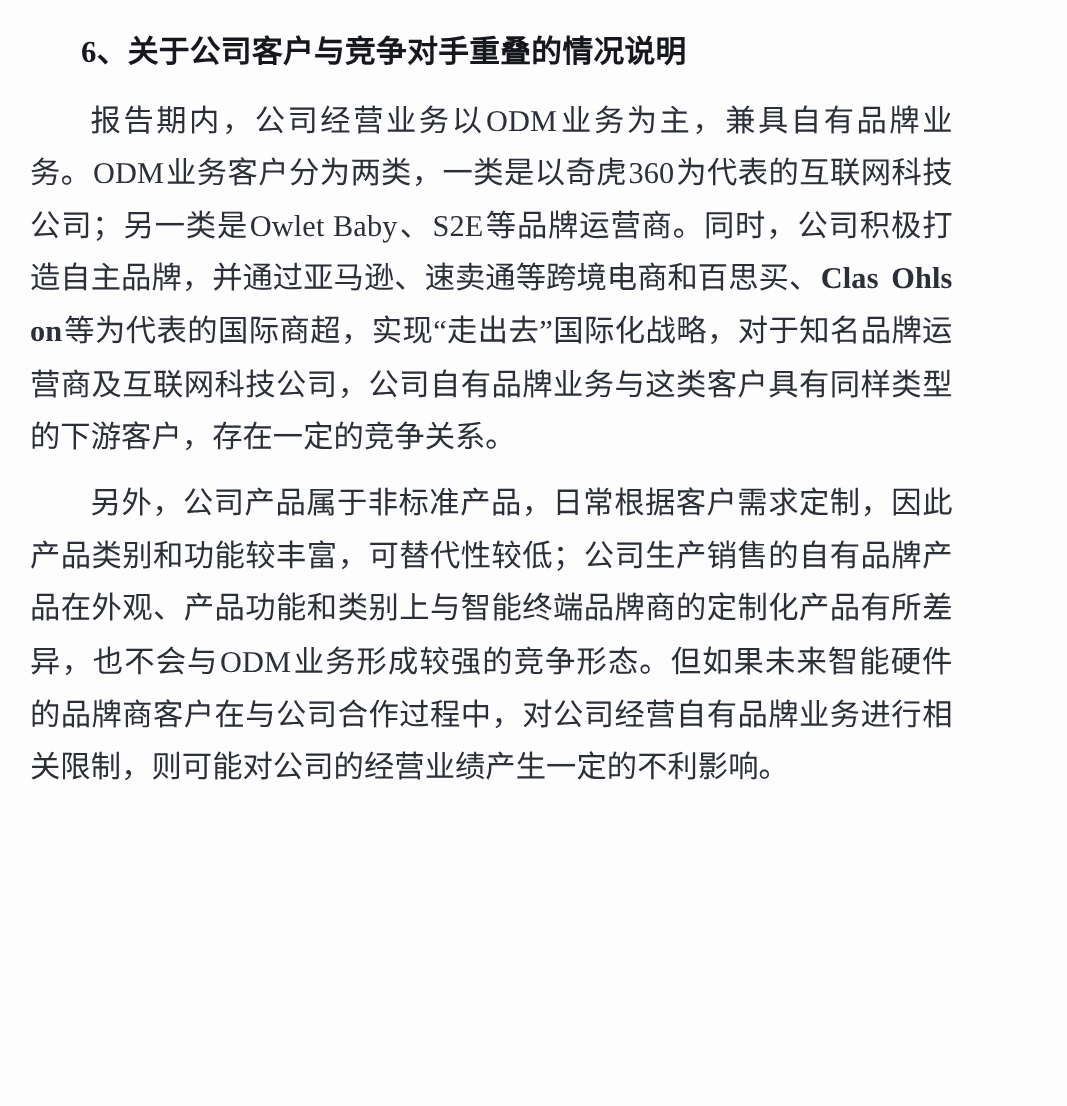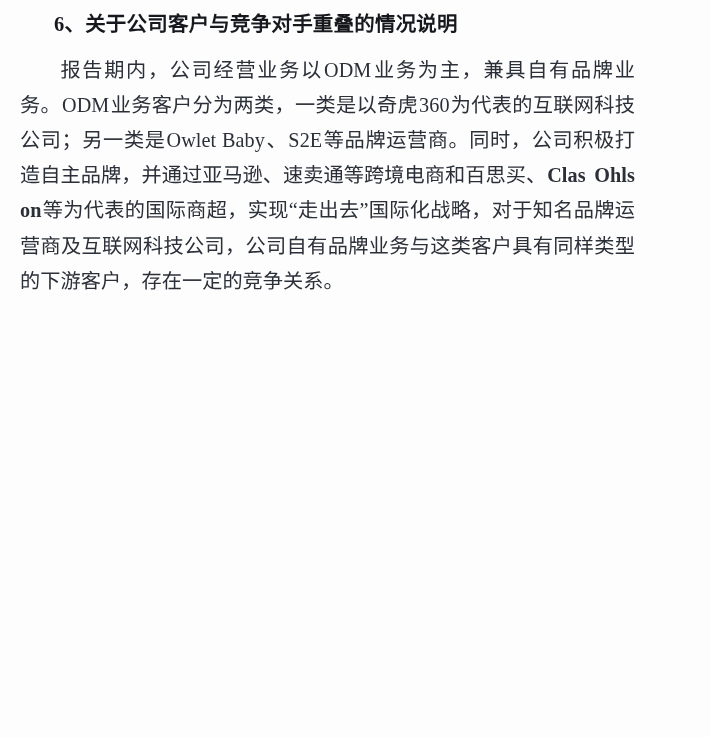--- a/index.html
+++ b/index.html
@@ -15,21 +15,21 @@
     color: #2b2f38;
     overflow: hidden;
   }
 
   .page {
     position: relative;
     width: 656px;
     height: 737px;
     background: #fdfdfd;
     box-sizing: border-box;
-    padding: 0 21px 0 20px;
+    padding: 11px 21px 0 20px;
   }
 
   
   .doc-heading {
     font-size: 20.5px;
     font-weight: bold;
     line-height: 1;
     letter-spacing: 0.2px;
     color: #16181d;
     margin: 0;
@@ -76,15 +76,16 @@
 </style>
 </head>
 <body style="background: rgb(253, 253, 253);">
 
 <div class="page" style="background: rgb(253, 253, 253);">
 
   <h1 class="doc-heading" style="color: rgb(22, 24, 29);">6、关于公司客户与竞争对手重叠的情况说明</h1>
 
   <div class="body-copy">
     <p class="doc-paragraph" style="color: rgb(43, 47, 56);">报告期内，公司经营业务以<span class="lat">ODM</span>业务为主，兼具自有品牌业务。<span class="lat">ODM</span>业务客户分为两类，一类是以奇虎<span class="lat">360</span>为代表的互联网科技公司；另一类是<span class="lat">Owlet Baby</span>、<span class="lat">S2E</span>等品牌运营商。同时，公司积极打造自主品牌，并通过亚马逊、速卖通等跨境电商和百思买、<span class="lat-wide">Clas<span class="gap"></span>Ohlson</span>等为代表的国际商超，实现“走出去”国际化战略，对于知名品牌运营商及互联网科技公司，公司自有品牌业务与这类客户具有同样类型的下游客户，存在一定的竞争关系。</p>
+    <p class="doc-paragraph" style="color: rgb(43, 47, 56);">另外，公司产品属于非标准产品，日常根据客户需求定制，因此产品类别和功能较丰富，可替代性较低；公司生产销售的自有品牌产品在外观、产品功能和类别上与智能终端品牌商的定制化产品有所差异，也不会与<span class="lat">ODM</span>业务形成较强的竞争形态。但如果未来智能硬件的品牌商客户在与公司合作过程中，对公司经营自有品牌业务进行相关限制，则可能对公司的经营业绩产生一定的不利影响。</p>
   </div>
 
 </div>
 
 </body></html>

